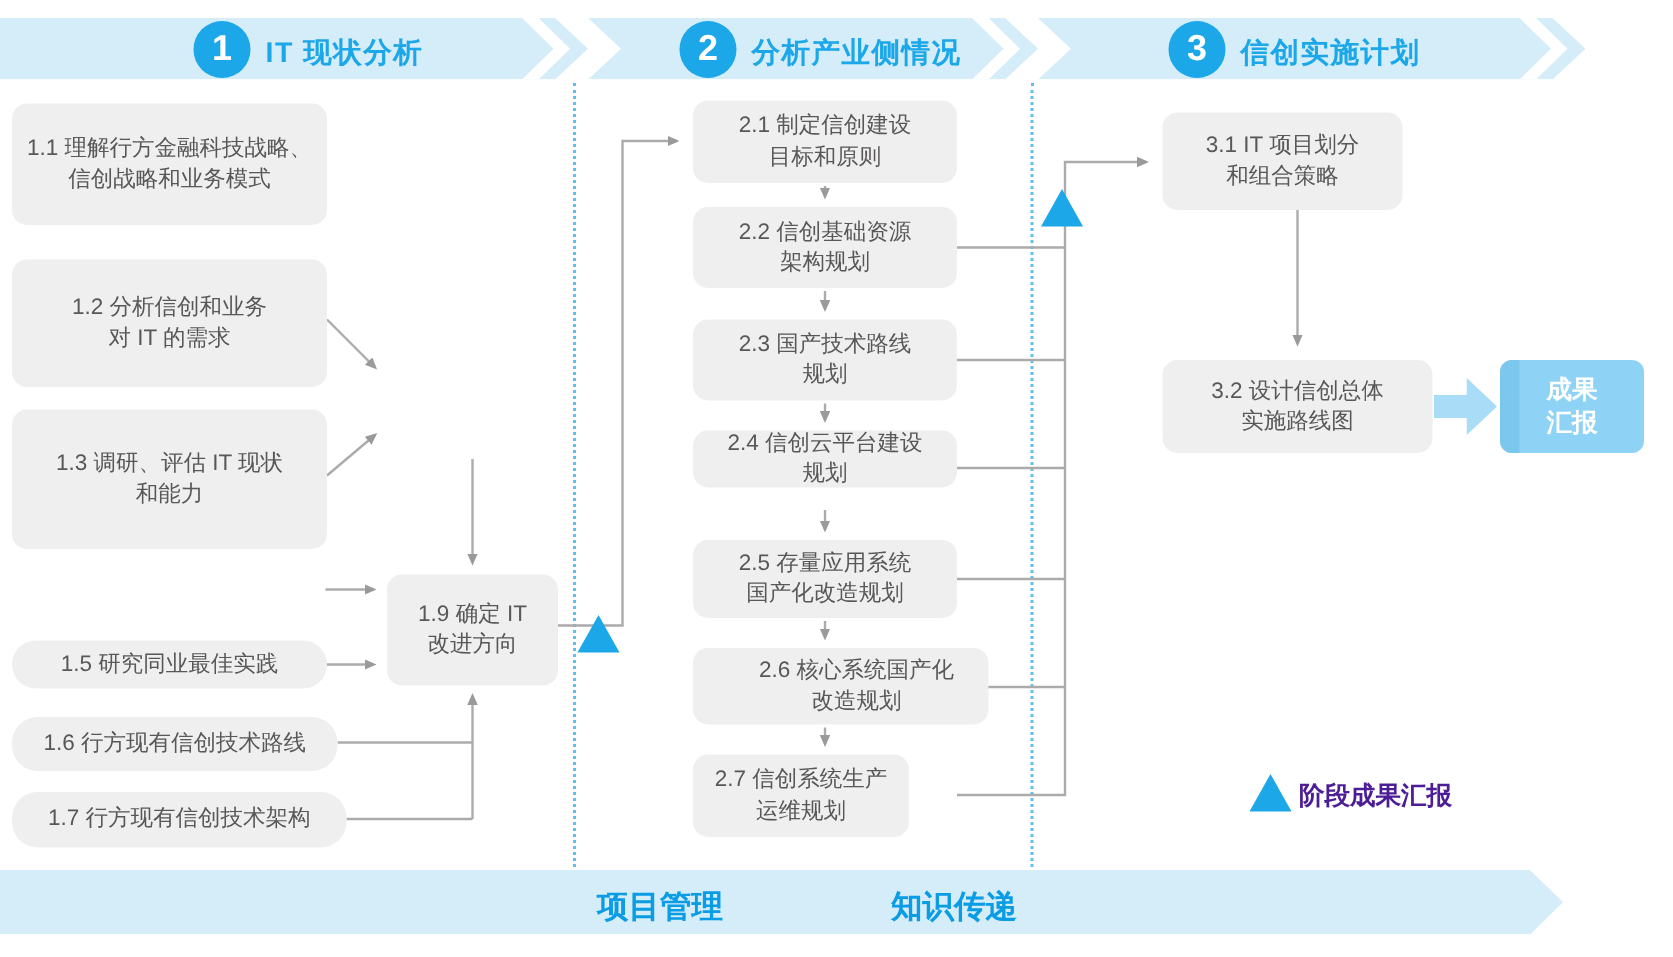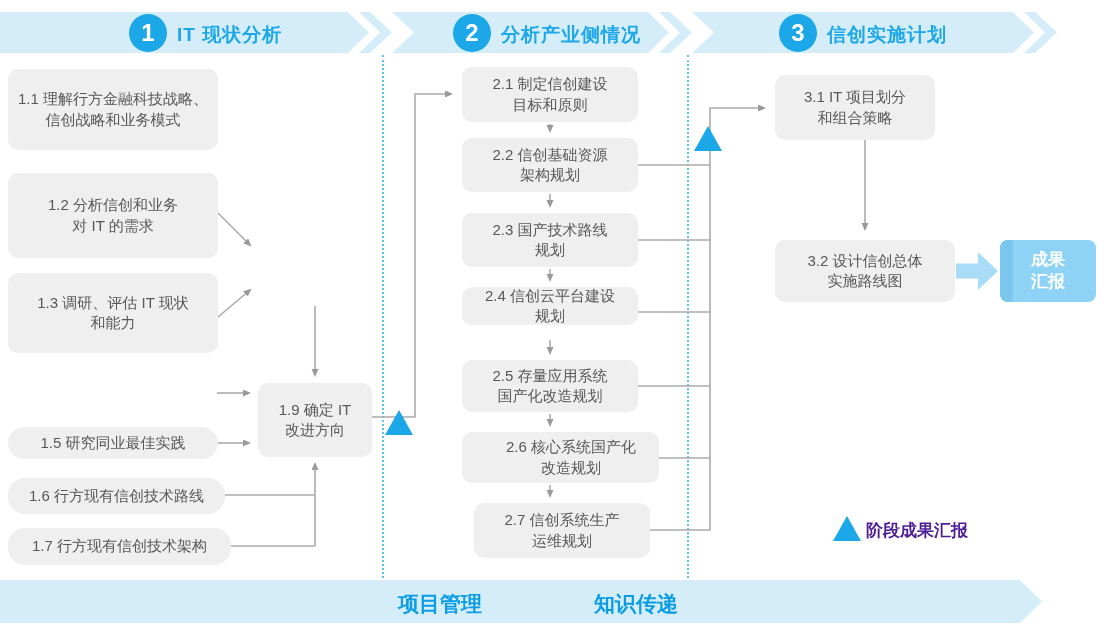--- a/index.html
+++ b/index.html
@@ -100,41 +100,41 @@
       <path d="M638,458 H710"></path>
       <path d="M638,530 H710 V108 H764" marker-end="url(#arw)"></path>
       <path d="M865,140 V229" marker-end="url(#arw)"></path>
     </g>
   </svg>
 
   <div class="box" style="left:8px;top:69px;width:210px;height:81px;">1.1 理解行方金融科技战略、
 信创战略和业务模式</div>
   <div class="box" style="left:8px;top:173px;width:210px;height:85px;">1.2 分析信创和业务
 对 IT 的需求</div>
-  <div class="box" style="left:8px;top:273px;width:210px;height:80px;">1.3 调研、评估 IT 现状
+  <div class="box" style="left:8px;top:273px;width:210px;height:93px;">1.3 调研、评估 IT 现状
 和能力</div>
   <div class="box pill" style="left:8px;top:427px;width:210px;height:32px;">1.5 研究同业最佳实践</div>
   <div class="box pill" style="left:8px;top:478px;width:217px;height:36px;">1.6 行方现有信创技术路线</div>
   <div class="box pill" style="left:8px;top:528px;width:223px;height:37px;">1.7 行方现有信创技术架构</div>
   <div class="box" style="left:258px;top:383px;width:114px;height:74px;">1.9 确定 IT
 改进方向</div>
 
   <div class="box" style="left:462px;top:67px;width:176px;height:55px;">2.1 制定信创建设
 目标和原则</div>
   <div class="box" style="left:462px;top:138px;width:176px;height:54px;">2.2 信创基础资源
 架构规划</div>
   <div class="box" style="left:462px;top:213px;width:176px;height:54px;">2.3 国产技术路线
 规划</div>
   <div class="box" style="left:462px;top:287px;width:176px;height:38px;">2.4 信创云平台建设
 规划</div>
   <div class="box" style="left:462px;top:360px;width:176px;height:52px;">2.5 存量应用系统
 国产化改造规划</div>
   <div class="box" style="left:462px;top:432px;width:176px;height:51px;padding-left:21px;">2.6 核心系统国产化
 改造规划</div>
-  <div class="box" style="left:474px;top:503px;width:176px;height:55px;">2.7 信创系统生产
+  <div class="box" style="left:462px;top:503px;width:144px;height:55px;">2.7 信创系统生产
 运维规划</div>
 
   <div class="box" style="left:775px;top:75px;width:160px;height:65px;">3.1 IT 项目划分
 和组合策略</div>
   <div class="box" style="left:775px;top:240px;width:180px;height:62px;">3.2 设计信创总体
 实施路线图</div>
 
   <div class="fat-arrow"></div>
   <div class="deliv">
     <div class="deliv-strip"></div>

